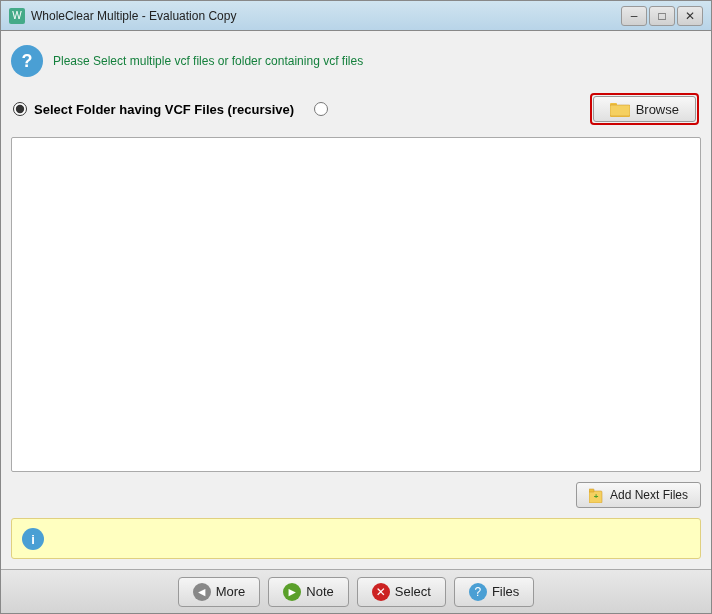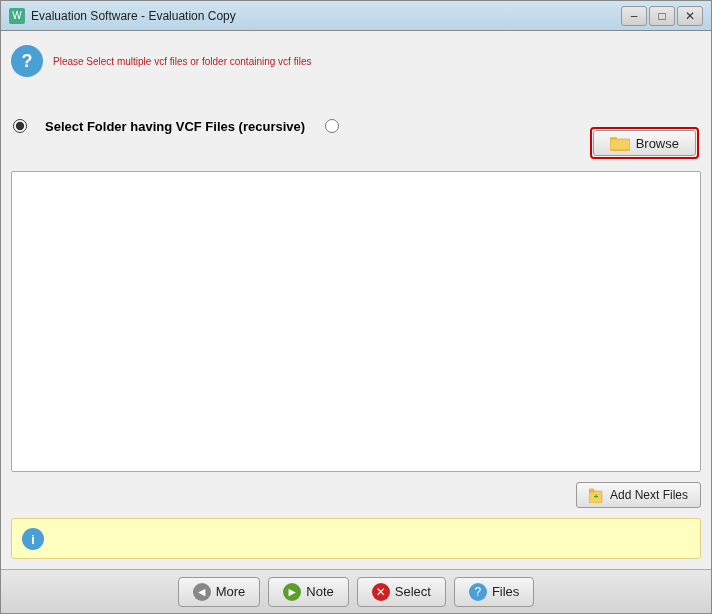--- a/index.html
+++ b/index.html
@@ -91,56 +91,55 @@
       background: #4a9fd4;
       display: flex;
       align-items: center;
       justify-content: center;
       color: white;
       font-size: 18px;
       font-weight: bold;
       flex-shrink: 0;
     }
     .header-text {
-      font-size: 10px;
-      color: #b91c1c;
+      font-size: 12px;
+      color: #15803d;
     }
 
     .options-row {
       display: flex;
       align-items: center;
       gap: 0;
       padding: 4px 2px;
     }
     .radio-group {
       display: flex;
       align-items: center;
       gap: 20px;
       flex: 1;
     }
     .radio-label {
       display: flex;
       align-items: center;
-      gap: 18px;
+      gap: 7px;
       font-size: 13px;
       font-weight: bold;
       cursor: pointer;
     }
     .radio-input {
       accent-color: #333;
       width: 14px;
       height: 14px;
       cursor: pointer;
     }
 
     .browse-btn-wrapper {
       border: 2px solid #c00;
       border-radius: 4px;
       padding: 1px;
-      margin-top: 34px;
     }
     .browse-btn {
       display: flex;
       align-items: center;
       gap: 6px;
       background: linear-gradient(to bottom, #f8f8f8, #e0e0e0);
       border: 1px solid #999;
       border-radius: 3px;
       padding: 4px 16px;
       cursor: pointer;
@@ -254,21 +253,21 @@
       height: 16px;
     }
   </style>
 </head>
 <body>
 
 <div class="window">
 
   <div class="title-bar">
     <div class="title-bar-icon">W</div>
-    <span class="title-bar-text">Evaluation Software - Evaluation Copy</span>
+    <span class="title-bar-text">WholeClear Multiple - Evaluation Copy</span>
     <div class="title-bar-buttons">
       <div class="title-bar-btn">–</div>
       <div class="title-bar-btn">□</div>
       <div class="title-bar-btn close">✕</div>
     </div>
   </div>
 
   <div class="content">
 
     <div class="header-row">

